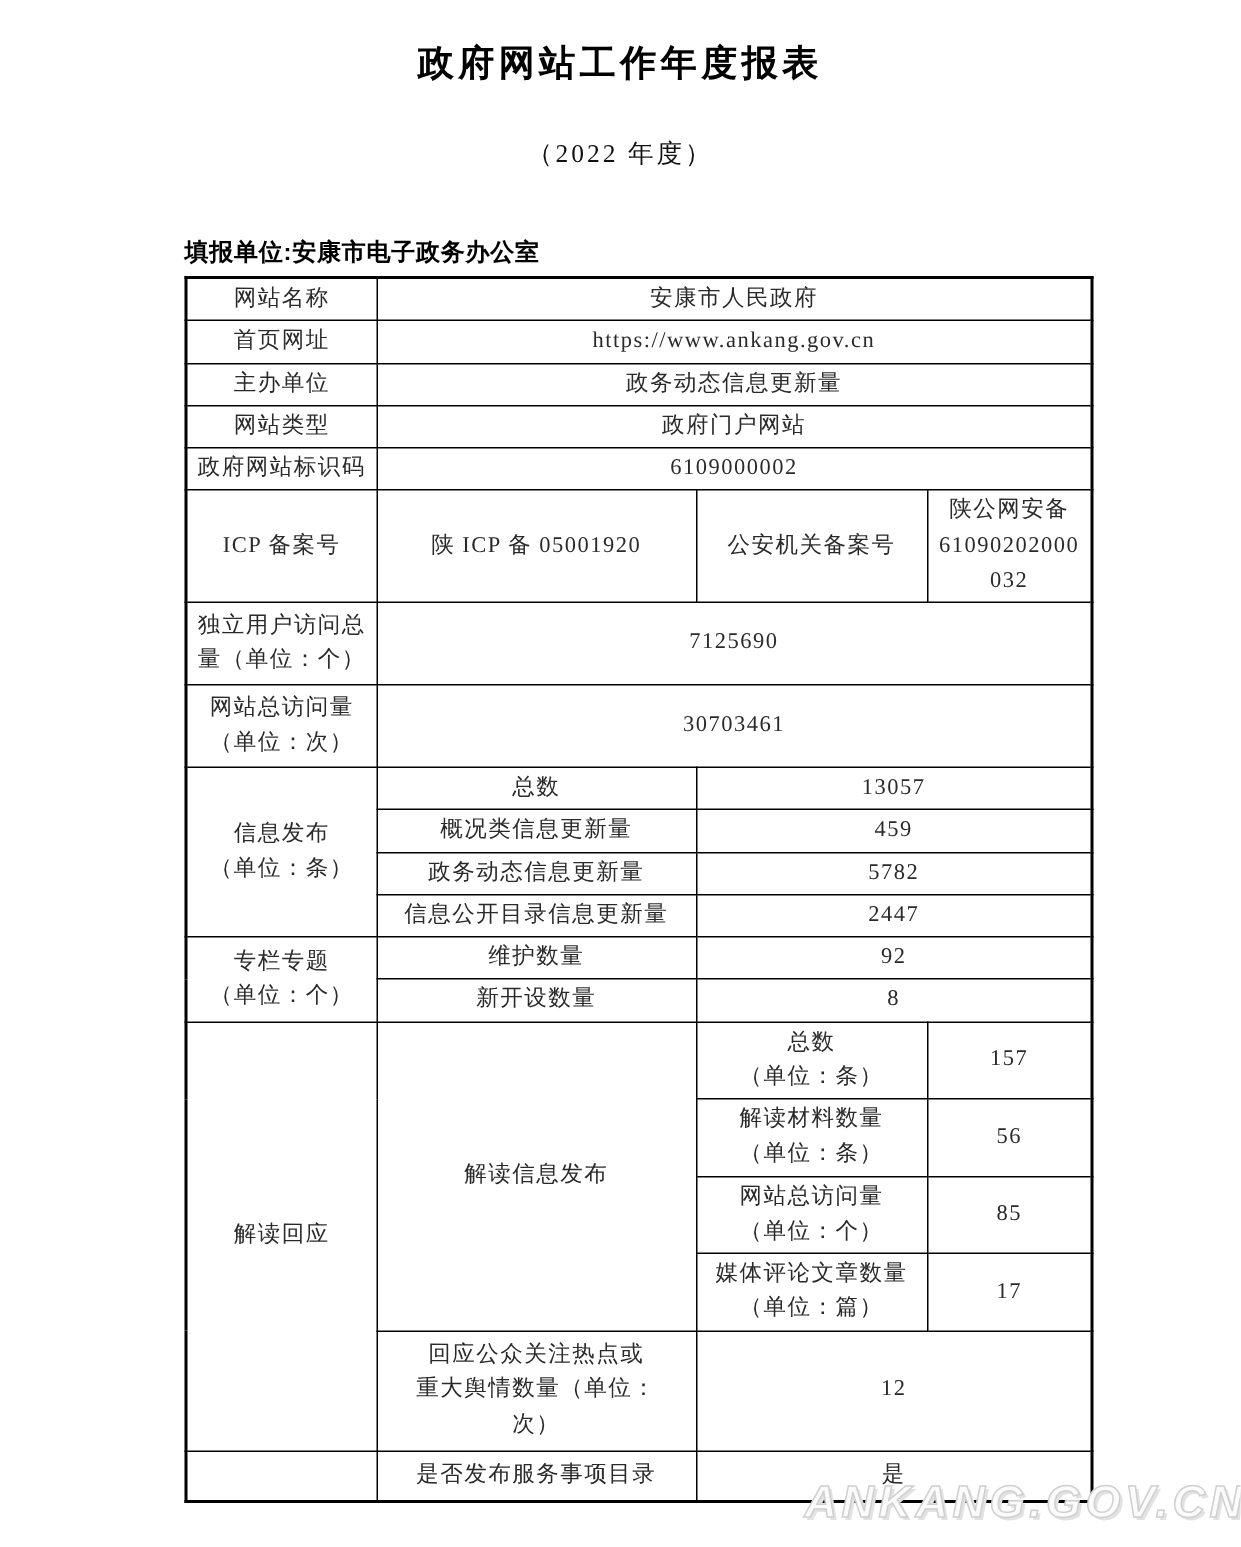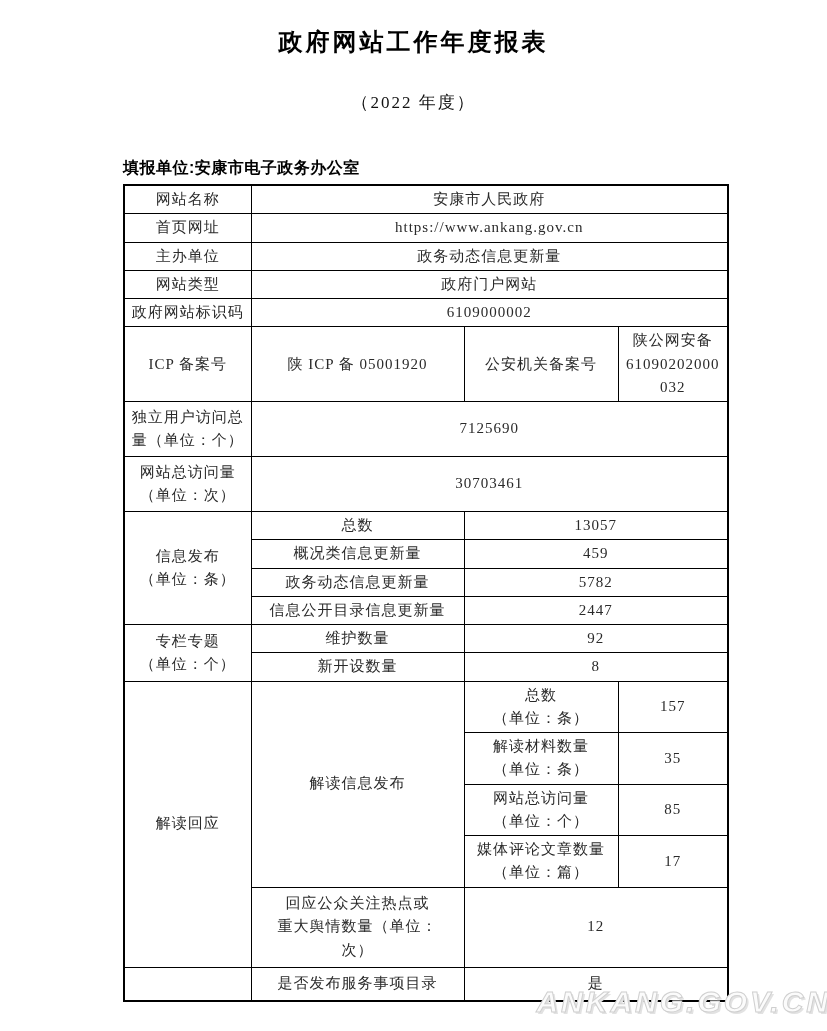--- a/index.html
+++ b/index.html
@@ -172,21 +172,21 @@
     <tr class="h48">
       <td rowspan="5">解读回应</td>
       <td rowspan="4">解读信息发布</td>
       <td>总数
 （单位：条）</td>
       <td>157</td>
     </tr>
     <tr class="h48">
       <td>解读材料数量
 （单位：条）</td>
-      <td>35</td>
+      <td>56</td>
     </tr>
     <tr class="h48">
       <td>网站总访问量
 （单位：个）</td>
       <td>85</td>
     </tr>
     <tr class="h48">
       <td>媒体评论文章数量
 （单位：篇）</td>
       <td>17</td>

